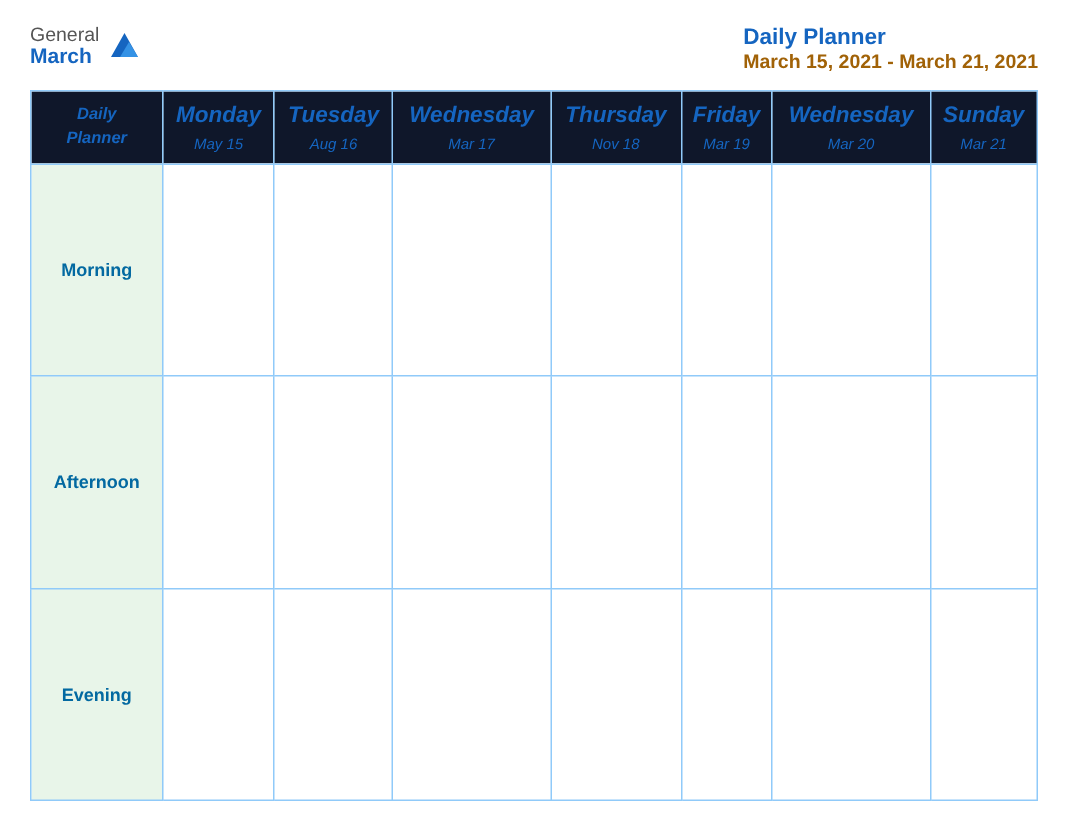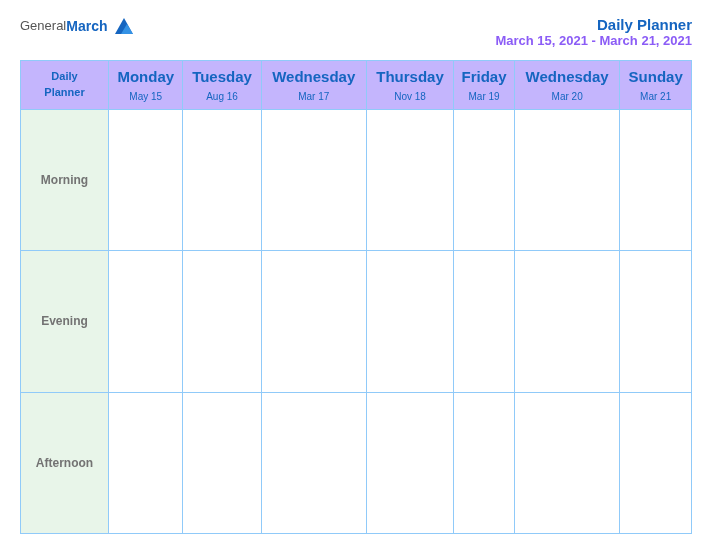--- a/index.html
+++ b/index.html
@@ -21,21 +21,21 @@
     }
 
     .logo-area {
       display: flex;
       align-items: center;
       gap: 4px;
     }
 
     .logo-text {
       display: flex;
-      flex-direction: row;
+      flex-direction: column;
       line-height: 1.1;
     }
 
     .logo-general {
       font-size: 13px;
       color: #555;
       font-weight: normal;
     }
 
     .logo-blue {
@@ -44,50 +44,51 @@
       font-weight: bold;
     }
 
     .logo-icon {
       width: 22px;
       height: 22px;
       margin-left: 2px;
     }
 
     .title-area {
-      text-align: right;
+      text-align: left;
     }
 
     .title-main {
       font-size: 15px;
       color: #1565c0;
       font-weight: bold;
     }
 
     .title-sub {
       font-size: 13px;
-      color: #8b5cf6;
+      color: #a16207;
       font-weight: bold;
     }
 
     .planner-table {
       width: 100%;
       border-collapse: collapse;
       flex: 1;
       border: 1.5px solid #90caf9;
     }
 
     .planner-table th, .planner-table td {
       border: 1.5px solid #90caf9;
       text-align: center;
       vertical-align: middle;
     }
 
     .planner-table thead tr {
-      background-color: #c4b5fd;
+      background-color: #0f172a;
+      font-style: italic;
     }
 
     .th-daily-planner {
       width: 88px;
       padding: 6px 4px;
       font-size: 11px;
       font-weight: bold;
       color: #1565c0;
       line-height: 1.4;
     }
@@ -109,21 +110,21 @@
       display: block;
       font-size: 10px;
       font-weight: normal;
       color: #1565c0;
     }
 
     .td-label {
       background-color: #e8f5e9;
       font-size: 12px;
       font-weight: bold;
-      color: #737373;
+      color: #0369a1;
       padding: 8px 4px;
       width: 88px;
       height: 110px;
     }
 
     .td-cell {
       background-color: #fff;
       height: 110px;
     }
   </style>
@@ -186,31 +187,31 @@
       <td class="td-label">Morning</td>
       <td class="td-cell"></td>
       <td class="td-cell"></td>
       <td class="td-cell"></td>
       <td class="td-cell"></td>
       <td class="td-cell"></td>
       <td class="td-cell"></td>
       <td class="td-cell"></td>
     </tr>
     <tr>
+      <td class="td-label">Afternoon</td>
+      <td class="td-cell"></td>
+      <td class="td-cell"></td>
+      <td class="td-cell"></td>
+      <td class="td-cell"></td>
+      <td class="td-cell"></td>
+      <td class="td-cell"></td>
+      <td class="td-cell"></td>
+    </tr>
+    <tr>
       <td class="td-label">Evening</td>
-      <td class="td-cell"></td>
-      <td class="td-cell"></td>
-      <td class="td-cell"></td>
-      <td class="td-cell"></td>
-      <td class="td-cell"></td>
-      <td class="td-cell"></td>
-      <td class="td-cell"></td>
-    </tr>
-    <tr>
-      <td class="td-label">Afternoon</td>
       <td class="td-cell"></td>
       <td class="td-cell"></td>
       <td class="td-cell"></td>
       <td class="td-cell"></td>
       <td class="td-cell"></td>
       <td class="td-cell"></td>
       <td class="td-cell"></td>
     </tr>
   </tbody>
 </table>

